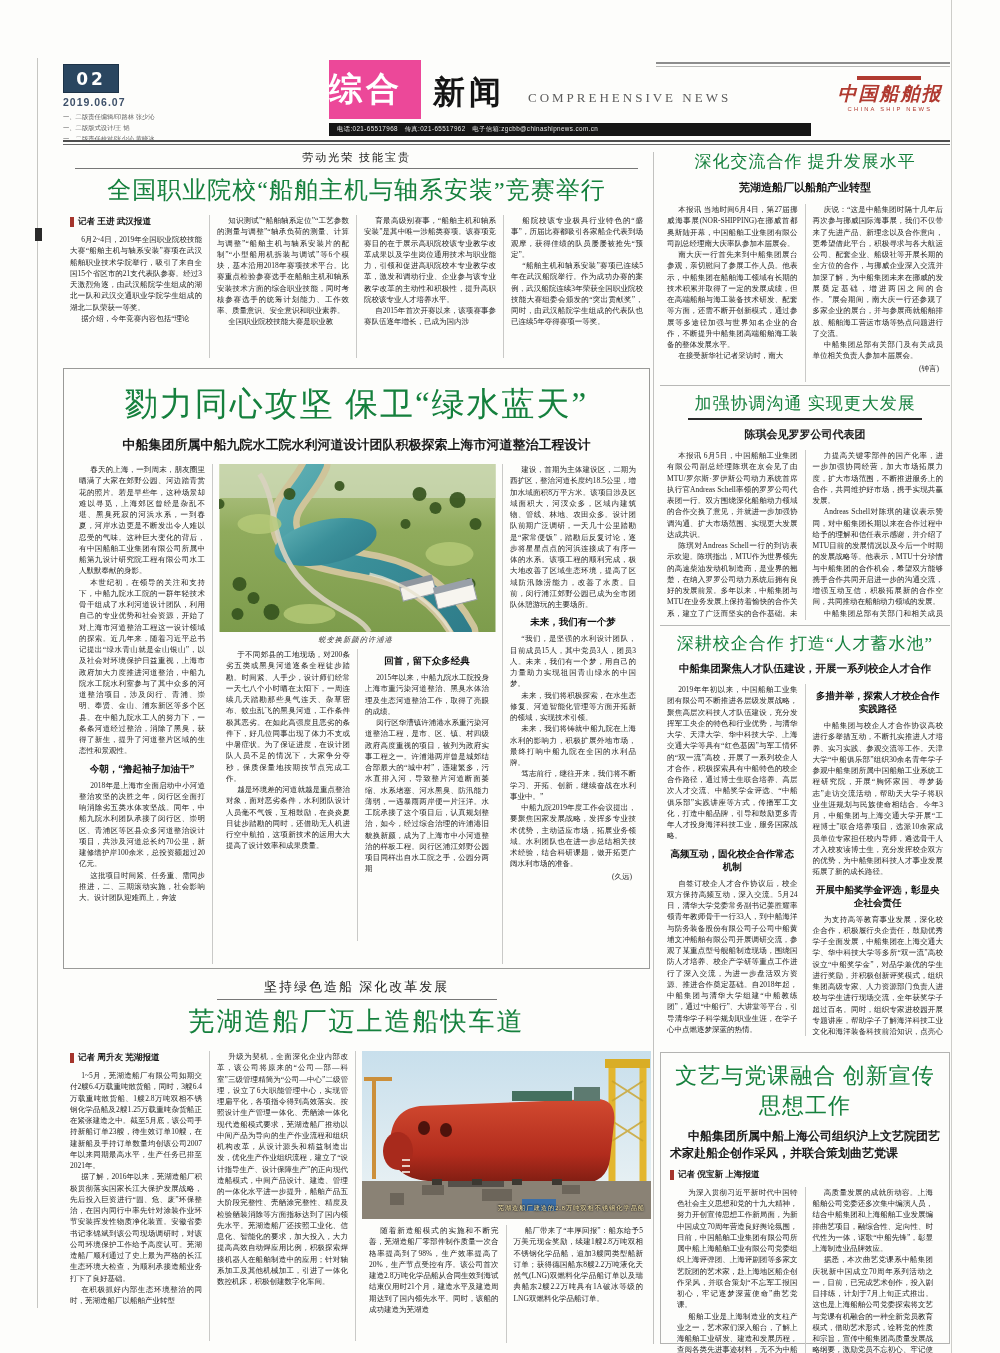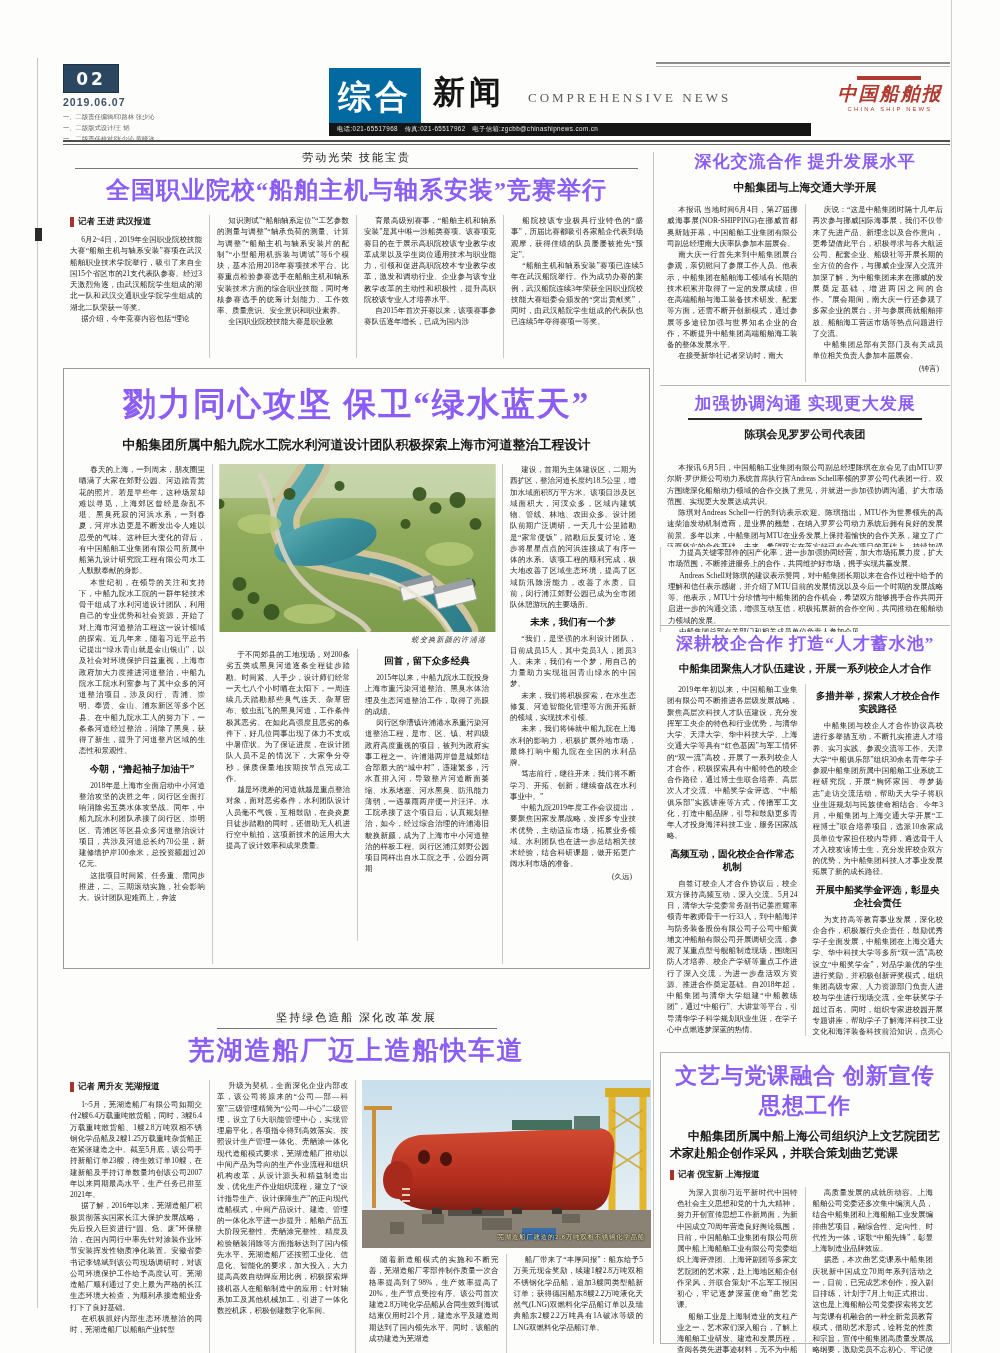--- a/index.html
+++ b/index.html
@@ -12,22 +12,22 @@
   .fold-tick{left:35px;top:228px;width:7px;height:13px;background:#2a2a2a;}
   
   .numbox{left:63px;top:64px;width:54px;height:27px;background:#2a4660;color:#fff;
           font-family:"DejaVu Sans",sans-serif;font-weight:bold;font-size:17px;letter-spacing:3px;
           display:flex;align-items:center;justify-content:center;border:1px solid #1d3348;}
   .date{left:63px;top:96px;font-family:"Liberation Sans",sans-serif;font-weight:bold;
         font-size:10.5px;color:#3d5069;letter-spacing:1px;}
   .credits{left:63px;top:111px;width:200px;}
   .credits .para{margin:0;text-indent:0;text-align:left;font-family:"Liberation Sans",sans-serif;
         font-size:6.3px;line-height:1.75;color:#5a5a5a;}
-  .secbox{left:329px;top:68px;width:92px;height:59px;background:#0369a1;display:flex;
-        align-items:center;justify-content:center;}
+  .secbox{left:329px;top:60px;width:92px;height:59px;background:#ec4899;display:flex;
+        align-items:center;}
   .secbox span{color:#fff;font-weight:bold;font-size:33px;letter-spacing:4px;}
   .seczh2{left:433px;top:71px;font-size:32px;font-weight:bold;color:#141414;letter-spacing:4px;}
   .secen{left:528px;top:90px;font-size:13px;color:#5c5c5c;letter-spacing:3px;}
   .contactbar{left:329px;top:123px;width:482px;height:13px;background:#151515;color:#e8e8e8;
         font-family:"Liberation Sans",sans-serif;font-size:6.3px;display:flex;align-items:center;
         padding:0 8px;box-sizing:border-box;letter-spacing:.4px;}
   .toplines-a{left:656px;top:62px;width:294px;height:2px;background:#8d8d8d;}
   .toplines-b{left:656px;top:66px;width:294px;height:1px;background:#b7b7b5;}
   .logobar{left:857px;top:76px;width:64px;height:4px;background:#b03a30;}
   .logo-zh{left:826px;top:81px;width:128px;text-align:center;color:#b03a30;font-weight:bold;
@@ -41,61 +41,61 @@
   
   .para{margin:0;text-indent:1.5em;font-size:7.5px;line-height:1.5;text-align:justify;color:#1d1d1d;}
   .subhead{margin:6px 0 4px;text-indent:0;text-align:center;font-weight:bold;font-size:9.5px;color:#111;}
   .signoff{margin:2px 0 0;text-indent:0;text-align:right;font-size:7.5px;padding-right:4px;}
   .cols{display:flex;}
   .col{padding:0 7px;overflow:hidden;box-sizing:border-box;}
   .col + .col{border-left:1px solid #c9c9c7;}
   .byline{display:flex;align-items:center;gap:4px;font-weight:bold;font-size:8.6px;margin:1px 0 6px;}
   .byline .mark{width:4px;height:10px;background:#a5352c;flex:0 0 auto;}
   .kicker{text-align:center;font-weight:normal;font-size:11px;letter-spacing:2px;}
-  .headline{text-align:center;font-weight:bold;color:#8b5cf6;}
+  .headline{text-align:center;font-weight:normal;color:#15803d;}
   .subtitle{text-align:center;font-weight:bold;color:#1a1a1a;}
   .underlined{display:inline-block;border-bottom:2px solid #2b2b2b;padding:0 6px 3px;}
   
   .a1{left:63px;top:150px;width:587px;height:213px;}
   .a1 .rule{margin:3px 12px 0;border-top:1px solid #777;}
   .a1 .headline{font-size:24px;letter-spacing:1px;margin-top:5px;}
   .a1 .cols{margin-top:9px;height:143px;}
   .a1 .col{flex:1;}
   .a3box{left:63px;top:368px;width:587px;height:601px;border:1px solid #9a9a98;box-sizing:border-box;}
   .a3box .headline{font-size:33px;letter-spacing:2px;margin-top:13px;}
   .a3box .subtitle{font-size:13px;margin-top:9px;}
   .a3cols{margin:10px 8px 0;height:500px;}
   .a3c-side{width:140px;flex:0 0 auto;}
   .a3mid{width:291px;flex:0 0 auto;border-left:1px solid #c9c9c7;border-right:1px solid #c9c9c7;
          padding:0 6px;box-sizing:border-box;}
   .photo-frame{width:100%;display:block;}
-  .caption{font-style:italic;font-size:7.3px;text-align:right;color:#333;margin:3px 10px 4px 0;letter-spacing:1px;}
+  .caption{font-style:italic;font-size:7.3px;text-align:center;color:#333;margin:3px 4px 4px 0;letter-spacing:1px;}
   .a3inner{display:flex;height:292px;}
   .a3inner .col{flex:1;}
   .a6{left:63px;top:978px;width:587px;height:368px;}
-  .a6 .kicker{font-size:11px;margin-top:32px;}
+  .a6 .kicker{font-size:13px;}
   .a6 .krule{margin:3px auto 0;width:280px;border-top:1px solid #777;}
   .a6 .headline{font-size:26px;letter-spacing:2px;margin-top:4px;}
   .a6 .cols{margin-top:12px;height:290px;}
   .a6 .colnarrow{width:146px;flex:0 0 auto;}
   .a6right{width:295px;flex:0 0 auto;border-left:1px solid #c9c9c7;padding:0 0 0 6px;box-sizing:border-box;}
   .shipwrap{position:relative;width:289px;height:168px;}
   .overlay-cap{position:absolute;right:6px;bottom:6px;font-size:6.2px;color:#ffedb0;
         text-shadow:0 0 2px #000,0 0 2px #000;letter-spacing:1px;}
   .a6inner{display:flex;height:118px;margin-top:6px;}
   .a6inner .col{flex:1;}
   
   .rz .headline{font-size:17px;letter-spacing:1px;}
   .rz .subtitle{font-size:11px;margin-top:7px;}
   .a2{left:660px;top:150px;width:290px;height:232px;}
   .a2 .cols{margin-top:9px;height:178px;}
   .a2 .col{flex:1;}
   .hd1{left:660px;top:385px;width:290px;}
   .a4{left:660px;top:392px;width:290px;height:230px;text-align:center;}
-  .a4 .cols{margin-top:20px;height:170px;text-align:left;flex-direction:column;}
+  .a4 .cols{margin-top:8px;height:170px;text-align:left;}
   .a4 .col{flex:1;}
   .hd2{left:660px;top:625px;width:290px;}
   .a5{left:660px;top:632px;width:290px;height:414px;}
   .a5 .subtitle{font-size:10.5px;}
   .a5 .cols{margin-top:8px;height:352px;}
   .a5 .col{flex:1;}
   .a7{left:660px;top:1052px;width:290px;height:292px;border:1px solid #b3b3b1;
       box-sizing:border-box;padding:8px 9px 0;}
   .a7 .headline{font-size:22px;}
   .a7 .subtitle{font-size:12px;text-align:left;text-indent:1.5em;font-weight:bold;margin-top:7px;line-height:1.45;}
@@ -336,21 +336,21 @@
           <div class="col">
               <p class="para">船厂带来了“丰厚回报”：船东给予5万美元现金奖励，续建1艘2.8万吨双相不锈钢化学品船，追加3艘同类型船新订单；获得德国船东8艘2.2万吨液化天然气(LNG)双燃料化学品船订单以及瑞典船东2艘2.2万吨具有1A破冰等级的LNG双燃料化学品船订单。</p>
             </div>
         </div>
       </div>
     </div>
   </div>
 
   <div class="abs a2 rz">
     <div class="headline">深化交流合作 提升发展水平</div>
-    <div class="subtitle">中船集团与上海交通大学开展</div>
+    <div class="subtitle">芜湖造船厂以船舶产业转型</div>
     <div class="cols">
       <div class="col">
           <p class="para">本报讯 当地时间6月4日，第27届挪威海事展(NOR-SHIPPING)在挪威首都奥斯陆开幕，中国船舶工业集团有限公司副总经理南大庆率队参加本届展会。</p>
           <p class="para">南大庆一行首先来到中船集团展台参观，亲切慰问了参展工作人员。他表示，中船集团在船舶海工领域有长期的技术积累并取得了一定的发展成绩，但在高端船舶与海工装备技术研发、配套等方面，还需不断开创新模式，通过参展等多途径加强与世界知名企业的合作，不断提升中船集团高端船舶海工装备的整体发展水平。</p>
           <p class="para">在接受新华社记者采访时，南大</p>
         </div>
       <div class="col">
           <p class="para">庆说：“这是中船集团时隔十几年后再次参与挪威国际海事展，我们不仅带来了先进产品、新理念以及合作意向，更希望借此平台，积极寻求与各大航运公司、配套企业、船级社等开展长期的全方位的合作，与挪威企业深入交流并加深了解，为中船集团未来在挪威的发展奠定基础，增进两国之间的合作。”展会期间，南大庆一行还参观了多家企业的展台，并与参展商就船舶排放、船舶海工营运市场等热点问题进行了交流。</p>
           <p class="para">中船集团总部有关部门及有关成员单位相关负责人参加本届展会。</p>
           <p class="signoff">(钟言)</p>

